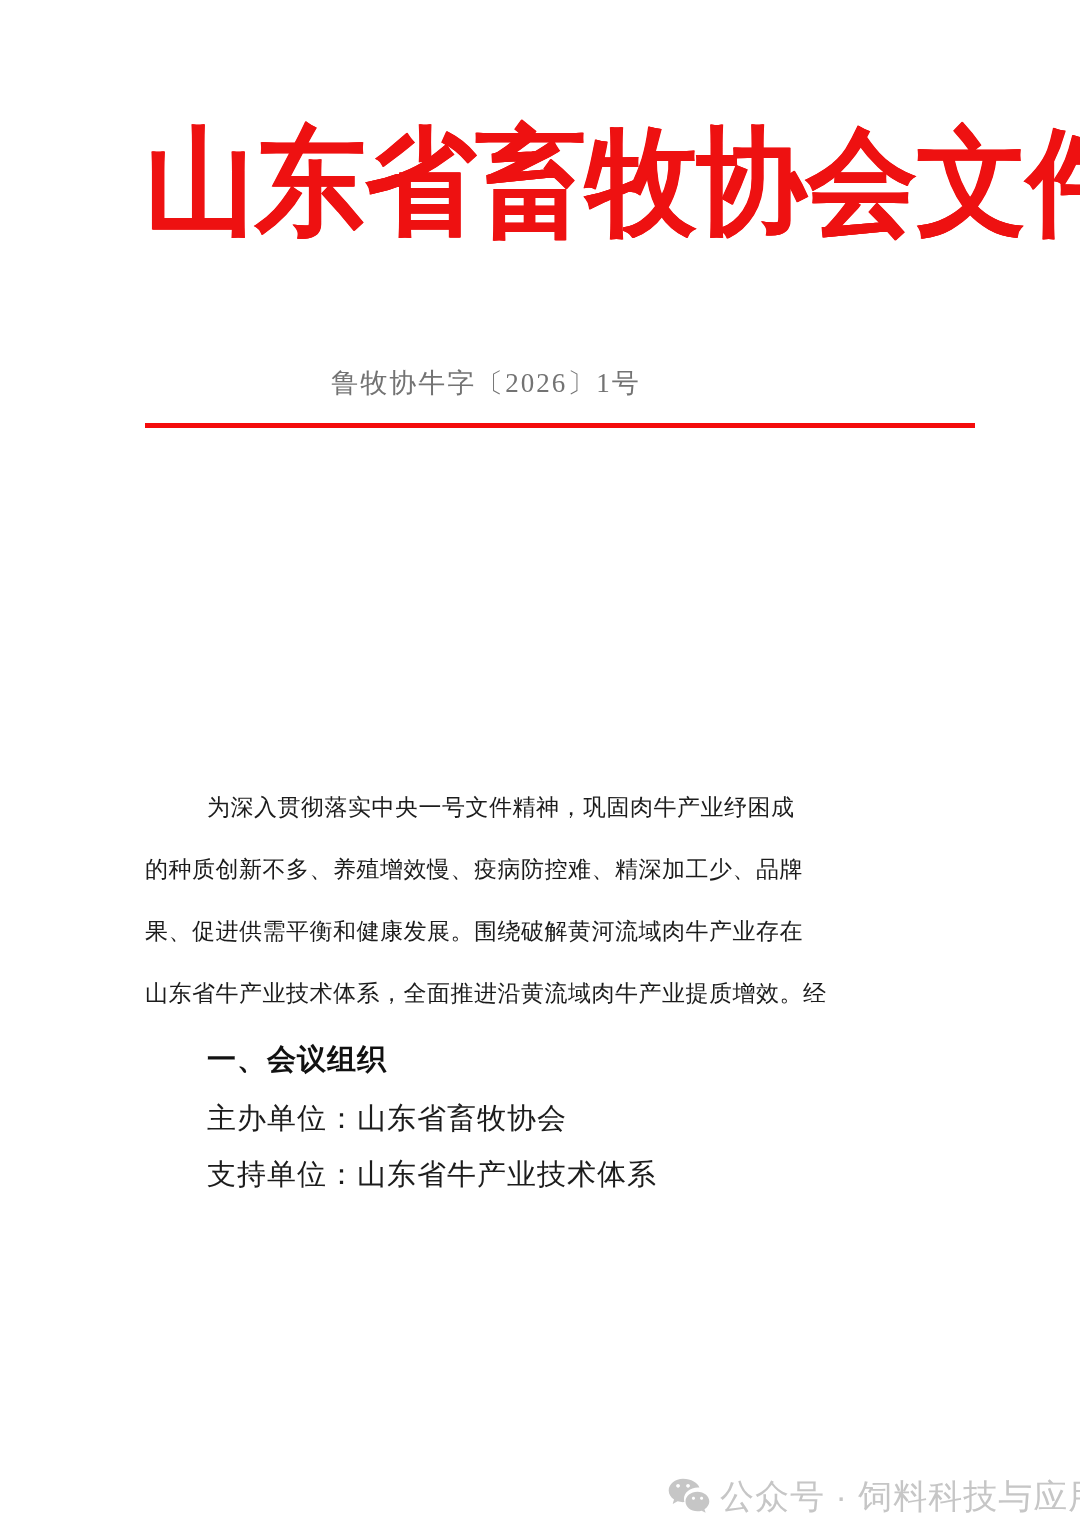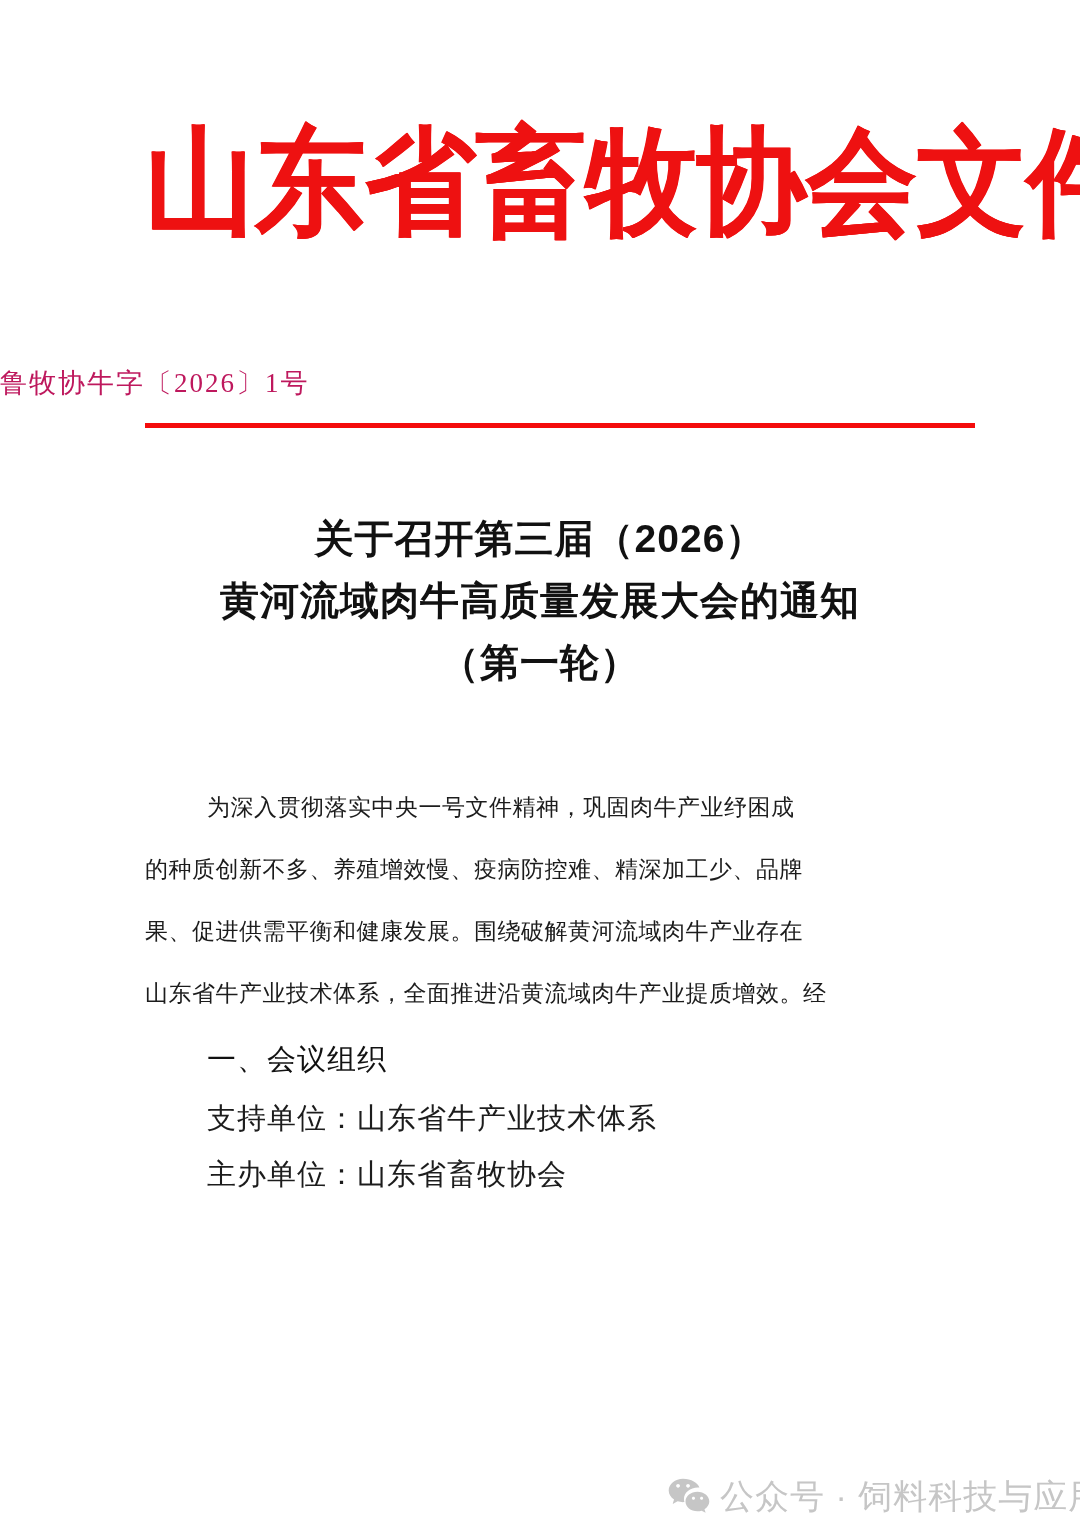--- a/index.html
+++ b/index.html
@@ -49,25 +49,25 @@
     transform-origin: left center;
     text-shadow: 0.5px 0 0 #ee1111, -0.5px 0 0 #ee1111;
   }
 
   
   .doc-number {
     position: absolute;
     left: 0;
     top: 365px;
     width: 972px;
-    text-align: left;
+    text-align: center;
     font-family: "Liberation Serif", "DejaVu Serif", serif;
     font-size: 27px;
     letter-spacing: 2px;
-    color: #be185d;
+    color: #737373;
   }
 
   
   .red-rule {
     position: absolute;
     left: 145px;
     top: 423px;
     width: 830px;
     height: 5px;
     background: #f40c0c;
@@ -121,21 +121,21 @@
     white-space: nowrap;
   }
   .para-line.indent {
     text-indent: 62px;
   }
 
   .section-heading {
     margin-top: 2px;
     padding-left: 62px;
     font-family: "Liberation Sans", "DejaVu Sans", sans-serif;
-    font-weight: 400;
+    font-weight: 700;
     font-size: 29px;
     line-height: 62px;
     letter-spacing: 1px;
     color: #111111;
     white-space: nowrap;
   }
   .sub-item {
     padding-left: 62px;
     font-family: "Liberation Serif", "DejaVu Serif", serif;
     font-size: 29px;
@@ -176,40 +176,35 @@
 <div class="page">
 
   <div class="masthead">
     <div class="masthead-text">山东省畜牧协会文件</div>
   </div>
 
   <div class="doc-number">鲁牧协牛字〔2026〕1号</div>
 
   <div class="red-rule"></div>
 
-  <div class="title-block">
-    <div class="title-line">关于召开第三届（2026）</div>
-    <div class="title-line">黄河流域肉牛高质量发展大会的通知</div>
-    <div class="title-line">（第一轮）</div>
-  </div>
 
   <div class="body-block">
 
 
     <div class="para">
       <span class="para-line indent">为深入贯彻落实中央一号文件精神，巩固肉牛产业纾困成</span>
       <span class="para-line">的种质创新不多、养殖增效慢、疫病防控难、精深加工少、品牌</span>
       <span class="para-line">果、促进供需平衡和健康发展。围绕破解黄河流域肉牛产业存在</span>
       <span class="para-line">山东省牛产业技术体系，全面推进沿黄流域肉牛产业提质增效。经</span>
     </div>
 
     <div class="section-heading">一、会议组织</div>
 
+    <div class="sub-item">主办单位：山东省畜牧协会</div>
     <div class="sub-item">支持单位：山东省牛产业技术体系</div>
-    <div class="sub-item">主办单位：山东省畜牧协会</div>
   </div>
 
   <div class="watermark">
     <svg class="wechat-icon" viewBox="0 0 48 42" aria-hidden="true">
       <path fill="#c6c6c6" d="M17.2 1.2C8.1 1.2 0.8 7.2 0.8 14.6c0 4.2 2.4 7.9 6.1 10.4l-1.6 5.1 5.7-3
                c1.9 0.6 3.9 0.9 6.1 0.9 0.6 0 1.1 0 1.7-0.1-0.4-1.1-0.6-2.3-0.6-3.5
                0-7.3 7.1-13.2 15.9-13.2 0.6 0 1.2 0 1.8 0.1C34.3 5.9 26.5 1.2 17.2 1.2z
                M11.5 11.6c-1.2 0-2.2-1-2.2-2.2 0-1.2 1-2.2 2.2-2.2 1.2 0 2.2 1 2.2 2.2
                0 1.2-1 2.2-2.2 2.2z M22.9 11.6c-1.2 0-2.2-1-2.2-2.2 0-1.2 1-2.2 2.2-2.2
                1.2 0 2.2 1 2.2 2.2 0 1.2-1 2.2-2.2 2.2z"></path>

